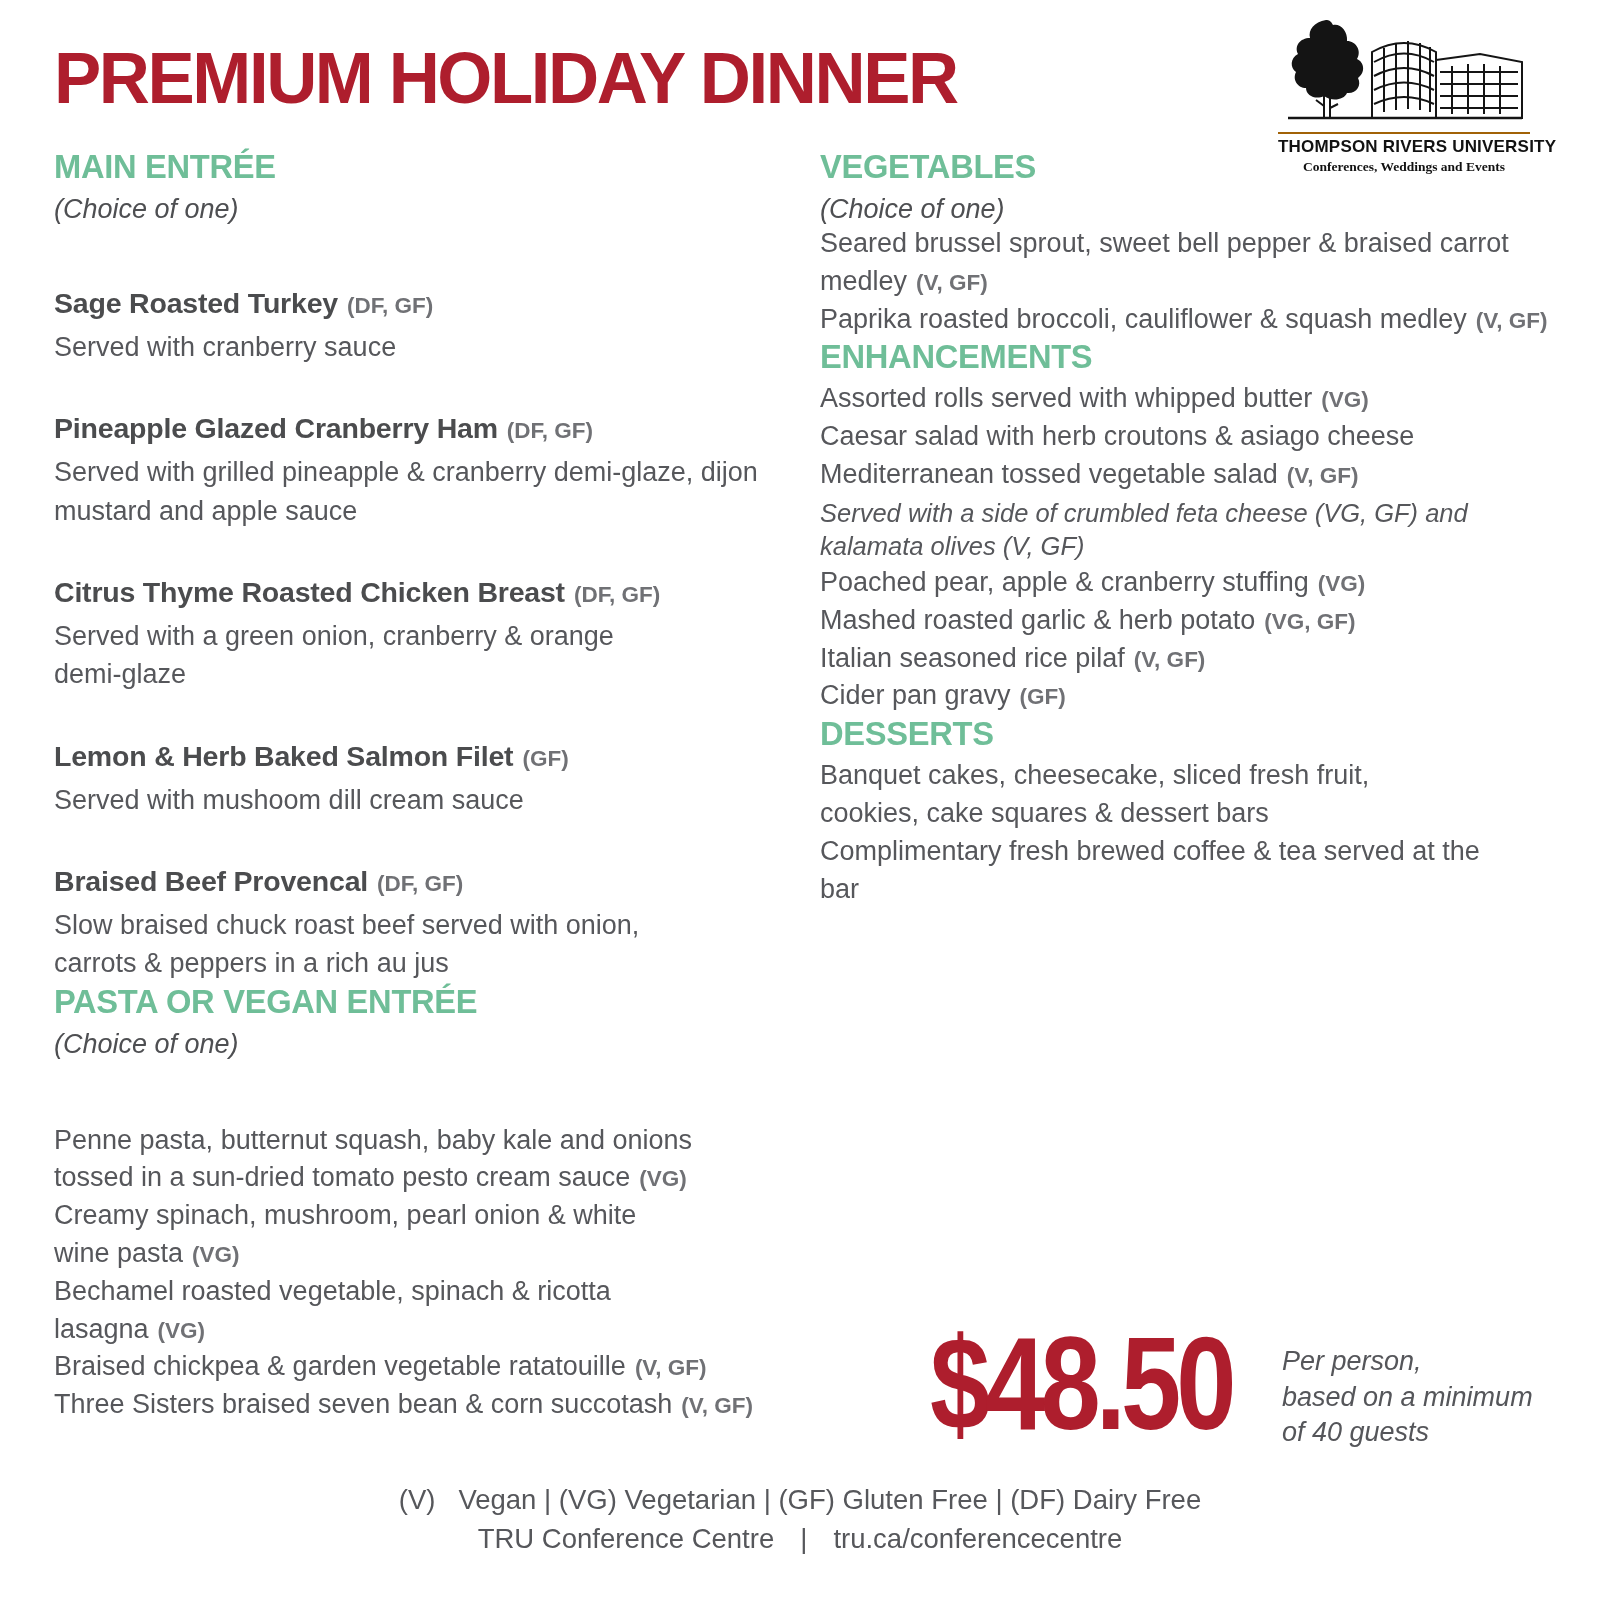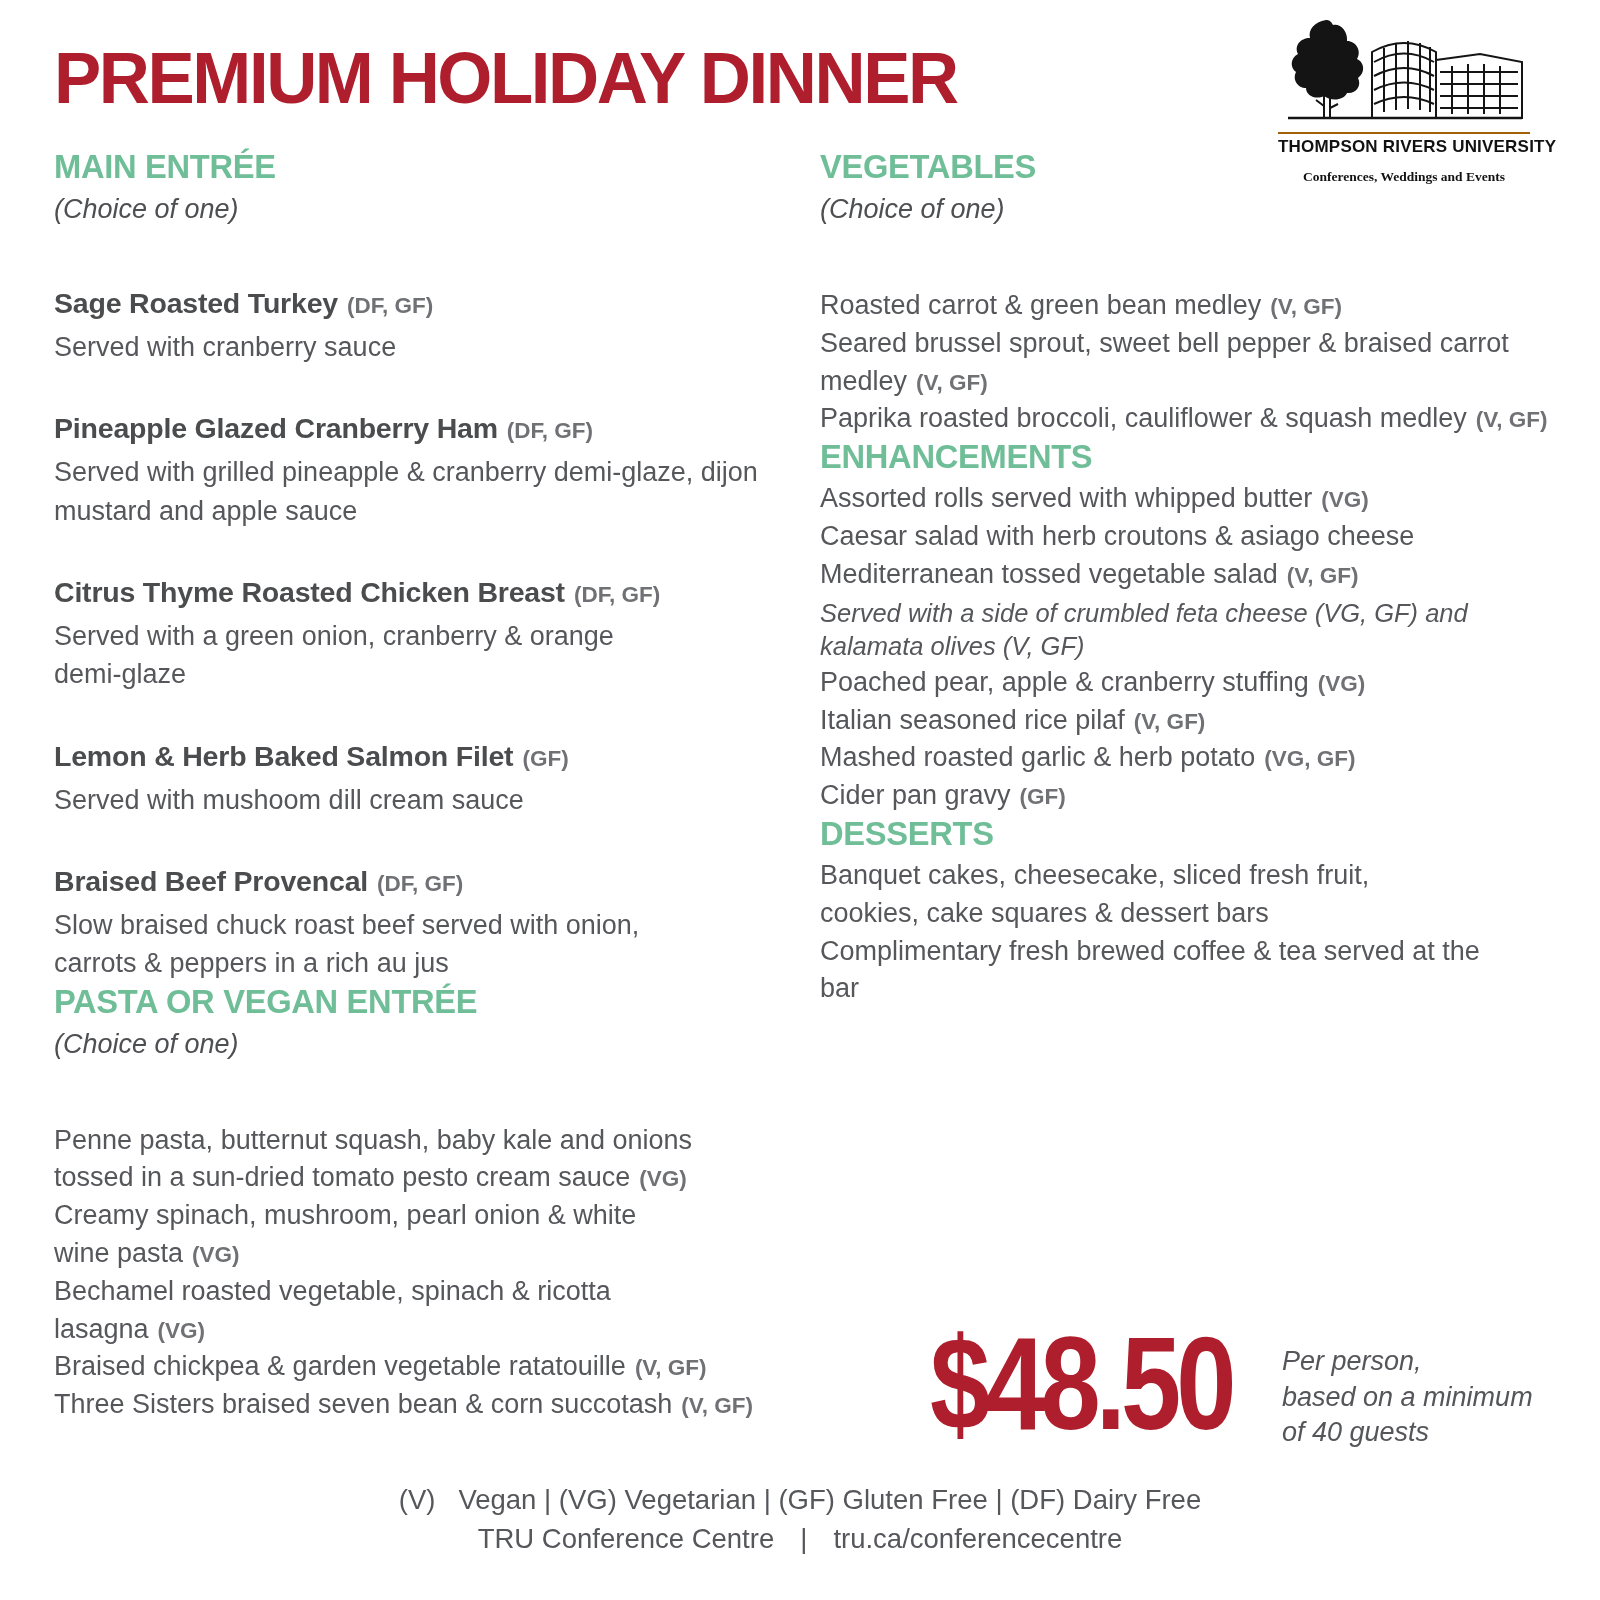--- a/index.html
+++ b/index.html
@@ -11,21 +11,21 @@
   .page-title{
     position:absolute;left:54px;top:36px;margin:0;
     font-size:73px;font-weight:bold;letter-spacing:-2.5px;color:#AE1E2D;
     transform:scaleX(.97);transform-origin:left;white-space:nowrap;
   }
   
   .logo{position:absolute;left:1278px;top:14px;width:252px;text-align:center;color:#121212;}
   .logo svg{display:block;margin:0 auto;}
   .logo-org{font-size:17px;font-weight:bold;letter-spacing:.2px;white-space:nowrap;
     border-top:2px solid #a16207;padding-top:3px;}
-  .logo-tagline{font-family:"Liberation Serif", serif;font-weight:bold;font-size:13.5px;margin-top:12px;white-space:nowrap;}
+  .logo-tagline{font-family:"Liberation Serif", serif;font-weight:bold;font-size:13.5px;margin-top:2px;white-space:nowrap;}
 
   .col{position:absolute;top:148px;}
   .col-left{left:54px;width:705px;}
   .col-right{left:820px;width:762px;}
 
   h2.heading{
     margin:0;font-size:33px;font-weight:bold;color:#6FBE98;
     letter-spacing:-.3px;transform:scaleX(.99);transform-origin:left;white-space:nowrap;
   }
   .heading-gap{margin-top:46px;}
@@ -119,34 +119,33 @@
   <div class="item w640"><span>Creamy spinach, mushroom, pearl onion &amp; white wine pasta</span><span class="tags">(VG)</span></div>
   <div class="item"><span>Bechamel roasted vegetable, spinach &amp; ricotta lasagna</span><span class="tags">(VG)</span></div>
   <div class="item"><span>Braised chickpea &amp; garden vegetable ratatouille</span><span class="tags">(V, GF)</span></div>
   <div class="item"><span>Three Sisters braised seven bean &amp; corn succotash</span><span class="tags">(V, GF)</span></div>
 </div>
 
 <div class="col col-right">
   <h2 class="heading">VEGETABLES</h2>
   <div class="subtitle">(Choice of one)</div>
 
-  <div class="item item-first"><span>Roasted carrot &amp; green bean medley</span><span class="tags">(V, GF)</span></div>
   <div class="item"><span>Seared brussel sprout, sweet bell pepper &amp; braised carrot medley</span><span class="tags">(V, GF)</span></div>
   <div class="item"><span>Paprika roasted broccoli, cauliflower &amp; squash medley</span><span class="tags">(V, GF)</span></div>
 
   <h2 class="heading heading-gap">ENHANCEMENTS</h2>
   <div class="item item-tight"><span>Assorted rolls served with whipped butter</span><span class="tags">(VG)</span></div>
   <div class="item"><span>Caesar salad with herb croutons &amp; asiago cheese</span><span class="tags"></span></div>
   <div class="item">
     <div><span>Mediterranean tossed vegetable salad</span><span class="tags">(V, GF)</span></div>
     <div class="note">Served with a side of crumbled feta cheese (VG, GF) and kalamata olives (V, GF)</div>
   </div>
   <div class="item"><span>Poached pear, apple &amp; cranberry stuffing</span><span class="tags">(VG)</span></div>
+  <div class="item"><span>Mashed roasted garlic &amp; herb potato</span><span class="tags">(VG, GF)</span></div>
   <div class="item"><span>Italian seasoned rice pilaf</span><span class="tags">(V, GF)</span></div>
-  <div class="item"><span>Mashed roasted garlic &amp; herb potato</span><span class="tags">(VG, GF)</span></div>
   <div class="item"><span>Cider pan gravy</span><span class="tags">(GF)</span></div>
 
   <h2 class="heading heading-gap">DESSERTS</h2>
   <div class="item item-tight w600"><span>Banquet cakes, cheesecake, sliced fresh fruit, cookies, cake squares &amp; dessert bars</span></div>
   <div class="item w660"><span>Complimentary fresh brewed coffee &amp; tea served at the bar</span></div>
 </div>
 
 <div class="price-amount">$48.50</div>
 <div class="price-notes">
   <div>Per person,</div>

